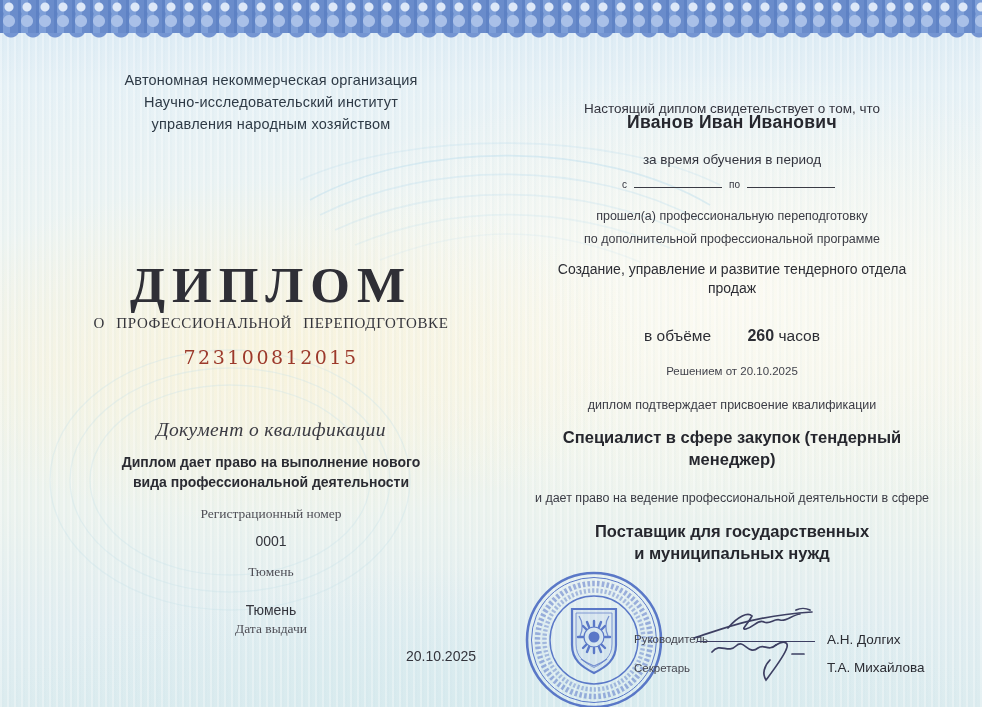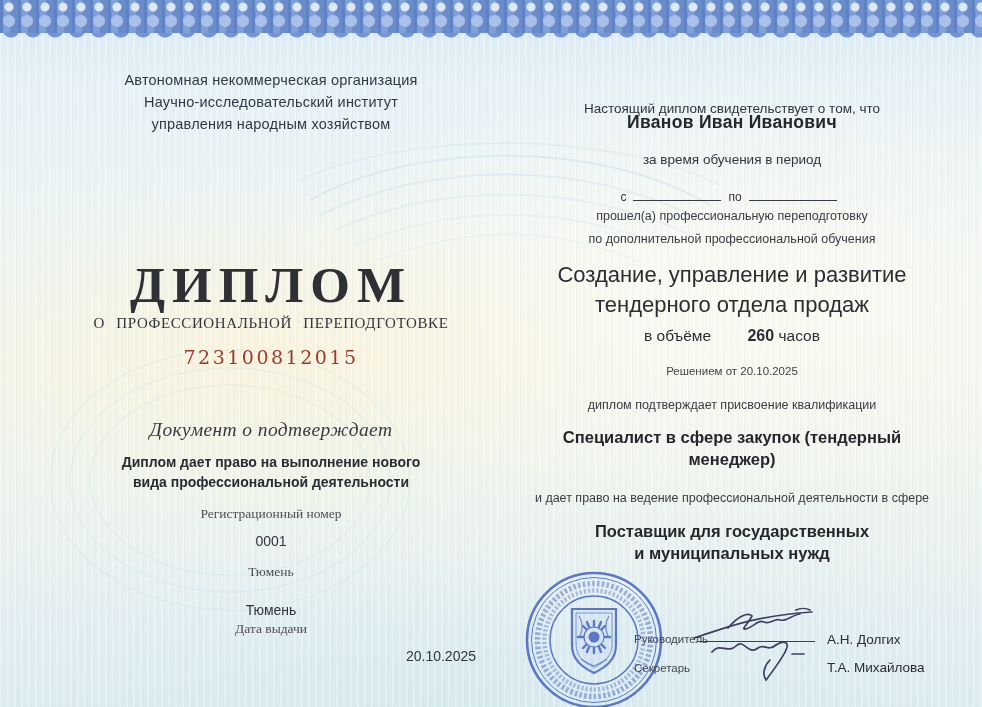--- a/index.html
+++ b/index.html
@@ -54,25 +54,25 @@
   .city-label { top:564px; }
   .city-value { top:590px; font-size:14px; color:#33343c;margin-top:12px; }
   .date-label { top:621px; }
   .date-value { top:648px; font-size:14px; color:#33343c;text-align:right; }
 
   
   .rcol { left:522px; width:420px; text-align:center; }
   .intro { top:78px; font-size:13.5px; color:#33343e;margin-top:23px; }
   .holder-name { top:112px; font-weight:bold; font-size:17.5px; color:#26272e; letter-spacing:0.3px; }
   .period { top:152px; font-size:13.5px; color:#33343e; }
-  .from-to { top:189px; font-size:12px; color:#33343e; }
+  .from-to { top:176px; font-size:10px; color:#33343e; }
   .blank-line { display:inline-block; width:88px; border-bottom:1.6px solid #3a3b44; height:12px; margin:0 7px; vertical-align:baseline; }
   .passed { top:209px; font-size:12.5px; color:#3a3b44; }
   .program-intro { top:232px; font-size:12.5px; color:#3a3b44; }
-  .program { top:260px; left:532px; width:400px; font-size:22px; line-height:1.35; color:#2c2d34; }
+  .program { top:260px; left:532px; width:400px; font-size:14px; line-height:1.35; color:#2c2d34; }
   .volume { top:327px; font-size:15.5px; color:#2c2d34; }
   .volume b { font-size:16px;margin-left:32px; }
   .decision { top:365px; font-size:11.5px; color:#42434c; }
   .qual-intro { top:398px; font-size:12.5px; color:#3a3b44; }
   .qualification { top:426px; left:542px; width:380px; font-weight:bold; font-size:16.5px; line-height:1.35; color:#26272e; }
   .field-intro { top:491px; font-size:12.5px; color:#3a3b44; }
   .field { top:520px; left:592px; width:280px; font-weight:bold; font-size:16.5px; line-height:1.35; color:#26272e; }
 
   
   .seal { left:523px; top:569px; width:142px; height:142px; }
@@ -114,42 +114,42 @@
 <div class="top-border"></div>
 
 <div class="abs lcol org-name">Автономная некоммерческая организация
 Научно-исследовательский институт
 управления народным хозяйством</div>
 
 <div class="abs lcol diploma-title">ДИПЛОМ</div>
 <div class="abs lcol diploma-subtitle">О ПРОФЕССИОНАЛЬНОЙ ПЕРЕПОДГОТОВКЕ</div>
 <div class="abs lcol diploma-number">723100812015</div>
 
-<div class="abs lcol doc-type">Документ о подтверждает</div>
+<div class="abs lcol doc-type">Документ о квалификации</div>
 <div class="abs ctr right-statement">Диплом дает право на выполнение нового вида профессиональной деятельности</div>
 
 <div class="abs lcol serif-label reg-label">Регистрационный номер</div>
 <div class="abs lcol reg-value">0001</div>
 
 <div class="abs lcol serif-label city-label">Тюмень</div>
 <div class="abs lcol city-value">Тюмень</div>
 
 <div class="abs lcol serif-label date-label">Дата выдачи</div>
 <div class="abs lcol date-value">20.10.2025</div>
 
 <div class="abs rcol intro">Настоящий диплом свидетельствует о том, что</div>
 <div class="abs rcol holder-name">Иванов Иван Иванович</div>
 <div class="abs rcol period">за время обучения в период</div>
 
 <div class="abs rcol from-to">
   <span>с</span><span class="blank-line"></span><span>по</span><span class="blank-line"></span>
 </div>
 
 <div class="abs rcol passed">прошел(а) профессиональную переподготовку</div>
-<div class="abs rcol program-intro">по дополнительной профессиональной обучения</div>
+<div class="abs rcol program-intro">по дополнительной профессиональной программе</div>
 <div class="abs ctr program">Создание, управление и развитие тендерного отдела продаж</div>
 
 <div class="abs rcol volume">
   <span>в объёме</span>
   <b>260</b>
   <span>часов</span>
 </div>
 
 <div class="abs rcol decision">Решением от 20.10.2025</div>
 <div class="abs rcol qual-intro">диплом подтверждает присвоение квалификации</div>

